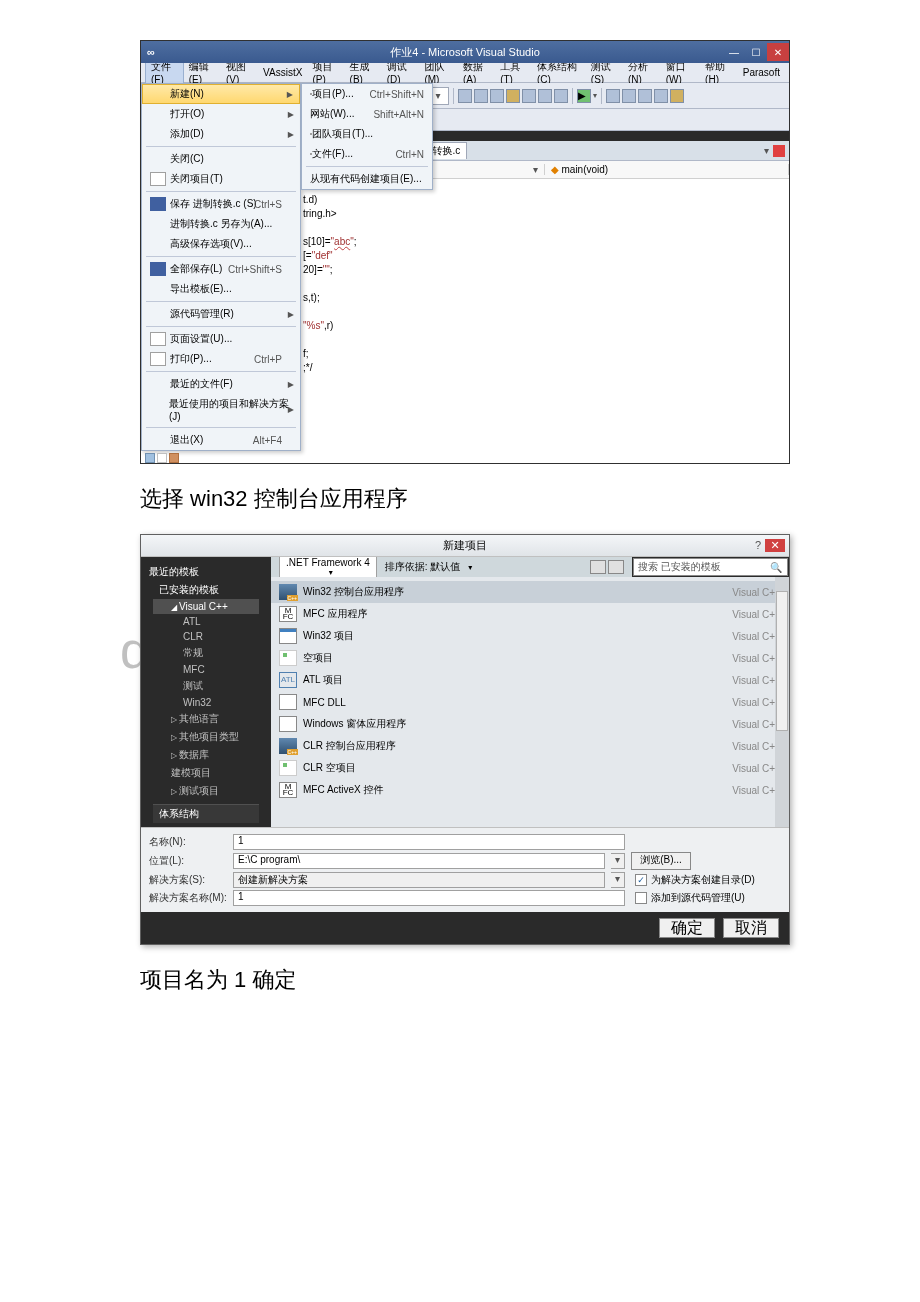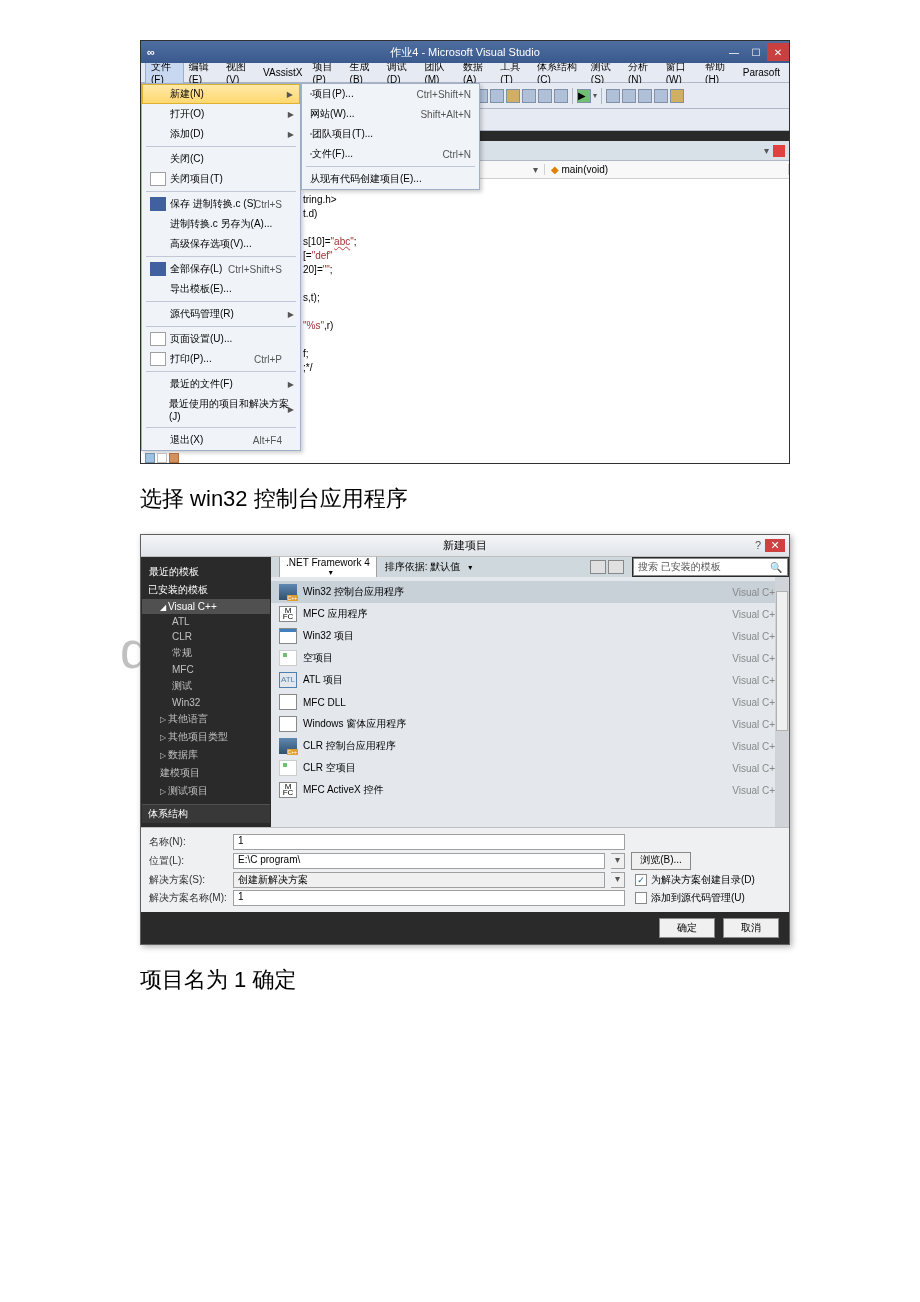--- a/index.html
+++ b/index.html
@@ -32,21 +32,21 @@
   
   .file-dropdown { background: #f0f4f8; border: 1px solid #a0b0c8; width: 160px; font-size: 10px; box-shadow: 2px 2px 4px rgba(0,0,0,0.2); }
   .file-dropdown .fd-item { display: flex; align-items: center; padding: 3px 8px; position: relative; }
   .file-dropdown .fd-item.highlight { background: linear-gradient(to bottom, #ffe9a8, #ffd870); border: 1px solid #e0b030; padding: 2px 7px; }
   .file-dropdown .fd-icon { width: 16px; height: 14px; margin-right: 4px; display: inline-block; }
   .file-dropdown .fd-sep { border-top: 1px solid #c0c8d8; margin: 2px 4px; }
   .file-dropdown .fd-arrow { position: absolute; right: 6px; font-size: 8px; color: #555; }
   .file-dropdown .fd-short { position: absolute; right: 18px; color: #555; }
 
   
-  .new-submenu { background: #f0f4f8; border: 1px solid #a0b0c8; width: 179px; font-size: 10px; box-shadow: 2px 2px 4px rgba(0,0,0,0.2); position: absolute; left: 160px; top: 0; }
+  .new-submenu { background: #f0f4f8; border: 1px solid #a0b0c8; width: 132px; font-size: 10px; box-shadow: 2px 2px 4px rgba(0,0,0,0.2); position: absolute; left: 160px; top: 0; }
   .new-submenu .fd-item { display: flex; align-items: center; padding: 3px 8px; position: relative; }
   .new-submenu .fd-short { position: absolute; right: 8px; color: #555; }
   .new-submenu .fd-sep { border-top: 1px solid #c0c8d8; margin: 2px 4px; }
 
   .menus-holder { position: relative; }
 
   
   .vs-toolbar-right { display: flex; align-items: center; height: 26px; border-bottom: 1px solid #b0b8c8; background: #e6eaf2; padding: 0 4px; gap: 2px; font-size: 10px; }
   .vs-toolbar-right .tb-dropdown { background: #fff; border: 1px solid #a0a8b8; height: 18px; width: 130px; display: flex; align-items: center; padding: 0 4px; }
   .vs-toolbar-right .tb-drop-arrow { width: 12px; text-align: center; color: #555; }
@@ -81,21 +81,21 @@
   .np-toolbar { background: #2a2a2a; color: #fff; height: 20px; display: flex; align-items: stretch; font-size: 10px; }
   .np-toolbar .left-label { background: #2a2a2a; padding: 8px 8px; width: 130px; }
   .np-toolbar .mid { flex: 1; background: #cfd8dc; color: #000; display: flex; align-items: center; padding: 0 8px; gap: 8px; }
   .np-toolbar .mid .drop { background: #fff; border: 1px solid #a0a0a0; padding: 1px 6px; display: flex; align-items: center; flex-direction: column; }
   .np-toolbar .mid .view-toggle { margin-left: auto; display: flex; gap: 2px; }
   .np-toolbar .mid .vt { width: 16px; height: 14px; border: 1px solid #888; background: #e0e0e0; }
   .np-toolbar .search { width: 155px; background: #fff; color: #555; display: flex; align-items: center; padding: 0 4px; border: 1px solid #888; margin: 1px; }
   .np-toolbar .search .mag { margin-left: auto; color: #888; }
 
   .np-main { display: flex; min-height: 210px; }
-  .np-tree { width: 130px; background: #2a2a2a; color: #c0c0c0; font-size: 10px; padding: 4px 1px; }
+  .np-tree { width: 130px; background: #2a2a2a; color: #c0c0c0; font-size: 10px; padding: 4px 12px; }
   .np-tree .t-item { padding: 2px 6px; }
   .np-tree .t-item.bold { color: #fff; }
   .np-tree .t-item.selected { background: #505050; color: #fff; }
   .np-tree .t-indent1 { padding-left: 18px; }
   .np-tree .t-indent2 { padding-left: 30px; }
   .np-tree .t-arrow { display: inline-block; width: 8px; font-size: 8px; }
   .np-tree .online-sep { border-top: 1px solid #505050; margin-top: 4px; padding-top: 2px; background: #383838; }
 
   .np-list { flex: 1; background: #e4e8ec; padding: 4px 0; overflow: hidden; position: relative; }
   .np-list .row { display: flex; align-items: center; padding: 2px 8px; height: 22px; }
@@ -113,21 +113,21 @@
   .np-fields .frow { display: flex; align-items: center; margin: 2px 0; gap: 6px; }
   .np-fields .flabel { width: 78px; color: #333; }
   .np-fields .finput { flex: 1; background: #fff; border: 1px solid #a0a0a0; height: 16px; padding: 0 4px; }
   .np-fields .fdrop { width: 14px; text-align: center; color: #555; border: 1px solid #a0a0a0; border-left: none; height: 16px; background: #f0f0f0; }
   .np-fields .browse-btn { width: 60px; height: 18px; border: 1px solid #888; background: #f0f0f0; text-align: center; font-size: 10px; }
   .np-fields .check { display: flex; align-items: center; gap: 4px; font-size: 10px; margin-left: 4px; }
   .np-fields .checkbox { width: 12px; height: 12px; border: 1px solid #888; background: #fff; display: flex; align-items: center; justify-content: center; font-size: 9px; color: #2060a0; }
   .np-fields .right-col { width: 150px; }
 
   .np-buttons { display: flex; justify-content: flex-end; gap: 8px; padding: 6px 10px; background: #2a2a2a; }
-  .np-buttons .btn { width: 56px; height: 20px; border: 1px solid #888; background: #f0f0f0; font-size: 10px; display: flex; align-items: center; justify-content: center; }
+  .np-buttons .btn { width: 56px; height: 20px; border: 1px solid #888; background: #f0f0f0; font-size: 16px; display: flex; align-items: center; justify-content: center; }
   .ico-cons { width: 18px; height: 14px; background: linear-gradient(to bottom, #6088b0, #305070); position: relative; }
   .ico-cons::after { content: 'C++'; position: absolute; bottom: -1px; right: -1px; font-size: 5px; background: #e0a030; padding: 0 1px; color: #fff; }
   .ico-mfc { width: 18px; height: 14px; background: #fff; border: 1px solid #888; font-size: 5px; text-align: center; line-height: 6px; }
   .ico-win { width: 18px; height: 14px; background: #fff; border: 1px solid #888; position: relative; }
   .ico-win::before { content: ''; position: absolute; top: 0; left: 0; right: 0; height: 3px; background: #4080c0; }
   .ico-empty { width: 18px; height: 14px; background: #fff; border: 1px solid #ccc; position: relative; }
   .ico-empty::after { content: ''; position: absolute; top: 2px; left: 3px; width: 4px; height: 4px; background: #70c070; }
   .ico-atl { width: 18px; height: 14px; border: 1px solid #5080b0; font-size: 6px; text-align: center; line-height: 12px; color: #5080b0; }
   .ico-dll { width: 18px; height: 14px; background: #fff; border: 1px solid #888; font-size: 5px; }
   .ico-form { width: 18px; height: 14px; background: #fff; border: 1px solid #888; }
@@ -339,22 +339,22 @@
           <div class="scope-box">
             <span style="float:right; color:#555;">▾</span>
           </div>
           <div class="scope-box">
             <span class="orange-dot">◆</span>
             <span>main(void)</span>
           </div>
         </div>
         <div class="vs-code-fragment" id="vs-code">
             <div>tdio.h&gt;</div>
+            <div>t.d)</div>
             <div>tring.h&gt;</div>
-            <div>t.d)</div>
             <div>&nbsp;</div>
             <div>s[10]=<span class="red">"<span class="underline-wavy">abc</span>"</span>;</div>
             <div>[=<span class="red">"def"</span></div>
             <div>20]=<span class="red">""</span>;</div>
             <div>&nbsp;</div>
             <div>s,t);</div>
             <div>&nbsp;</div>
             <div><span class="red">"%s"</span>,r)</div>
             <div>&nbsp;</div>
             <div>f;</div>

